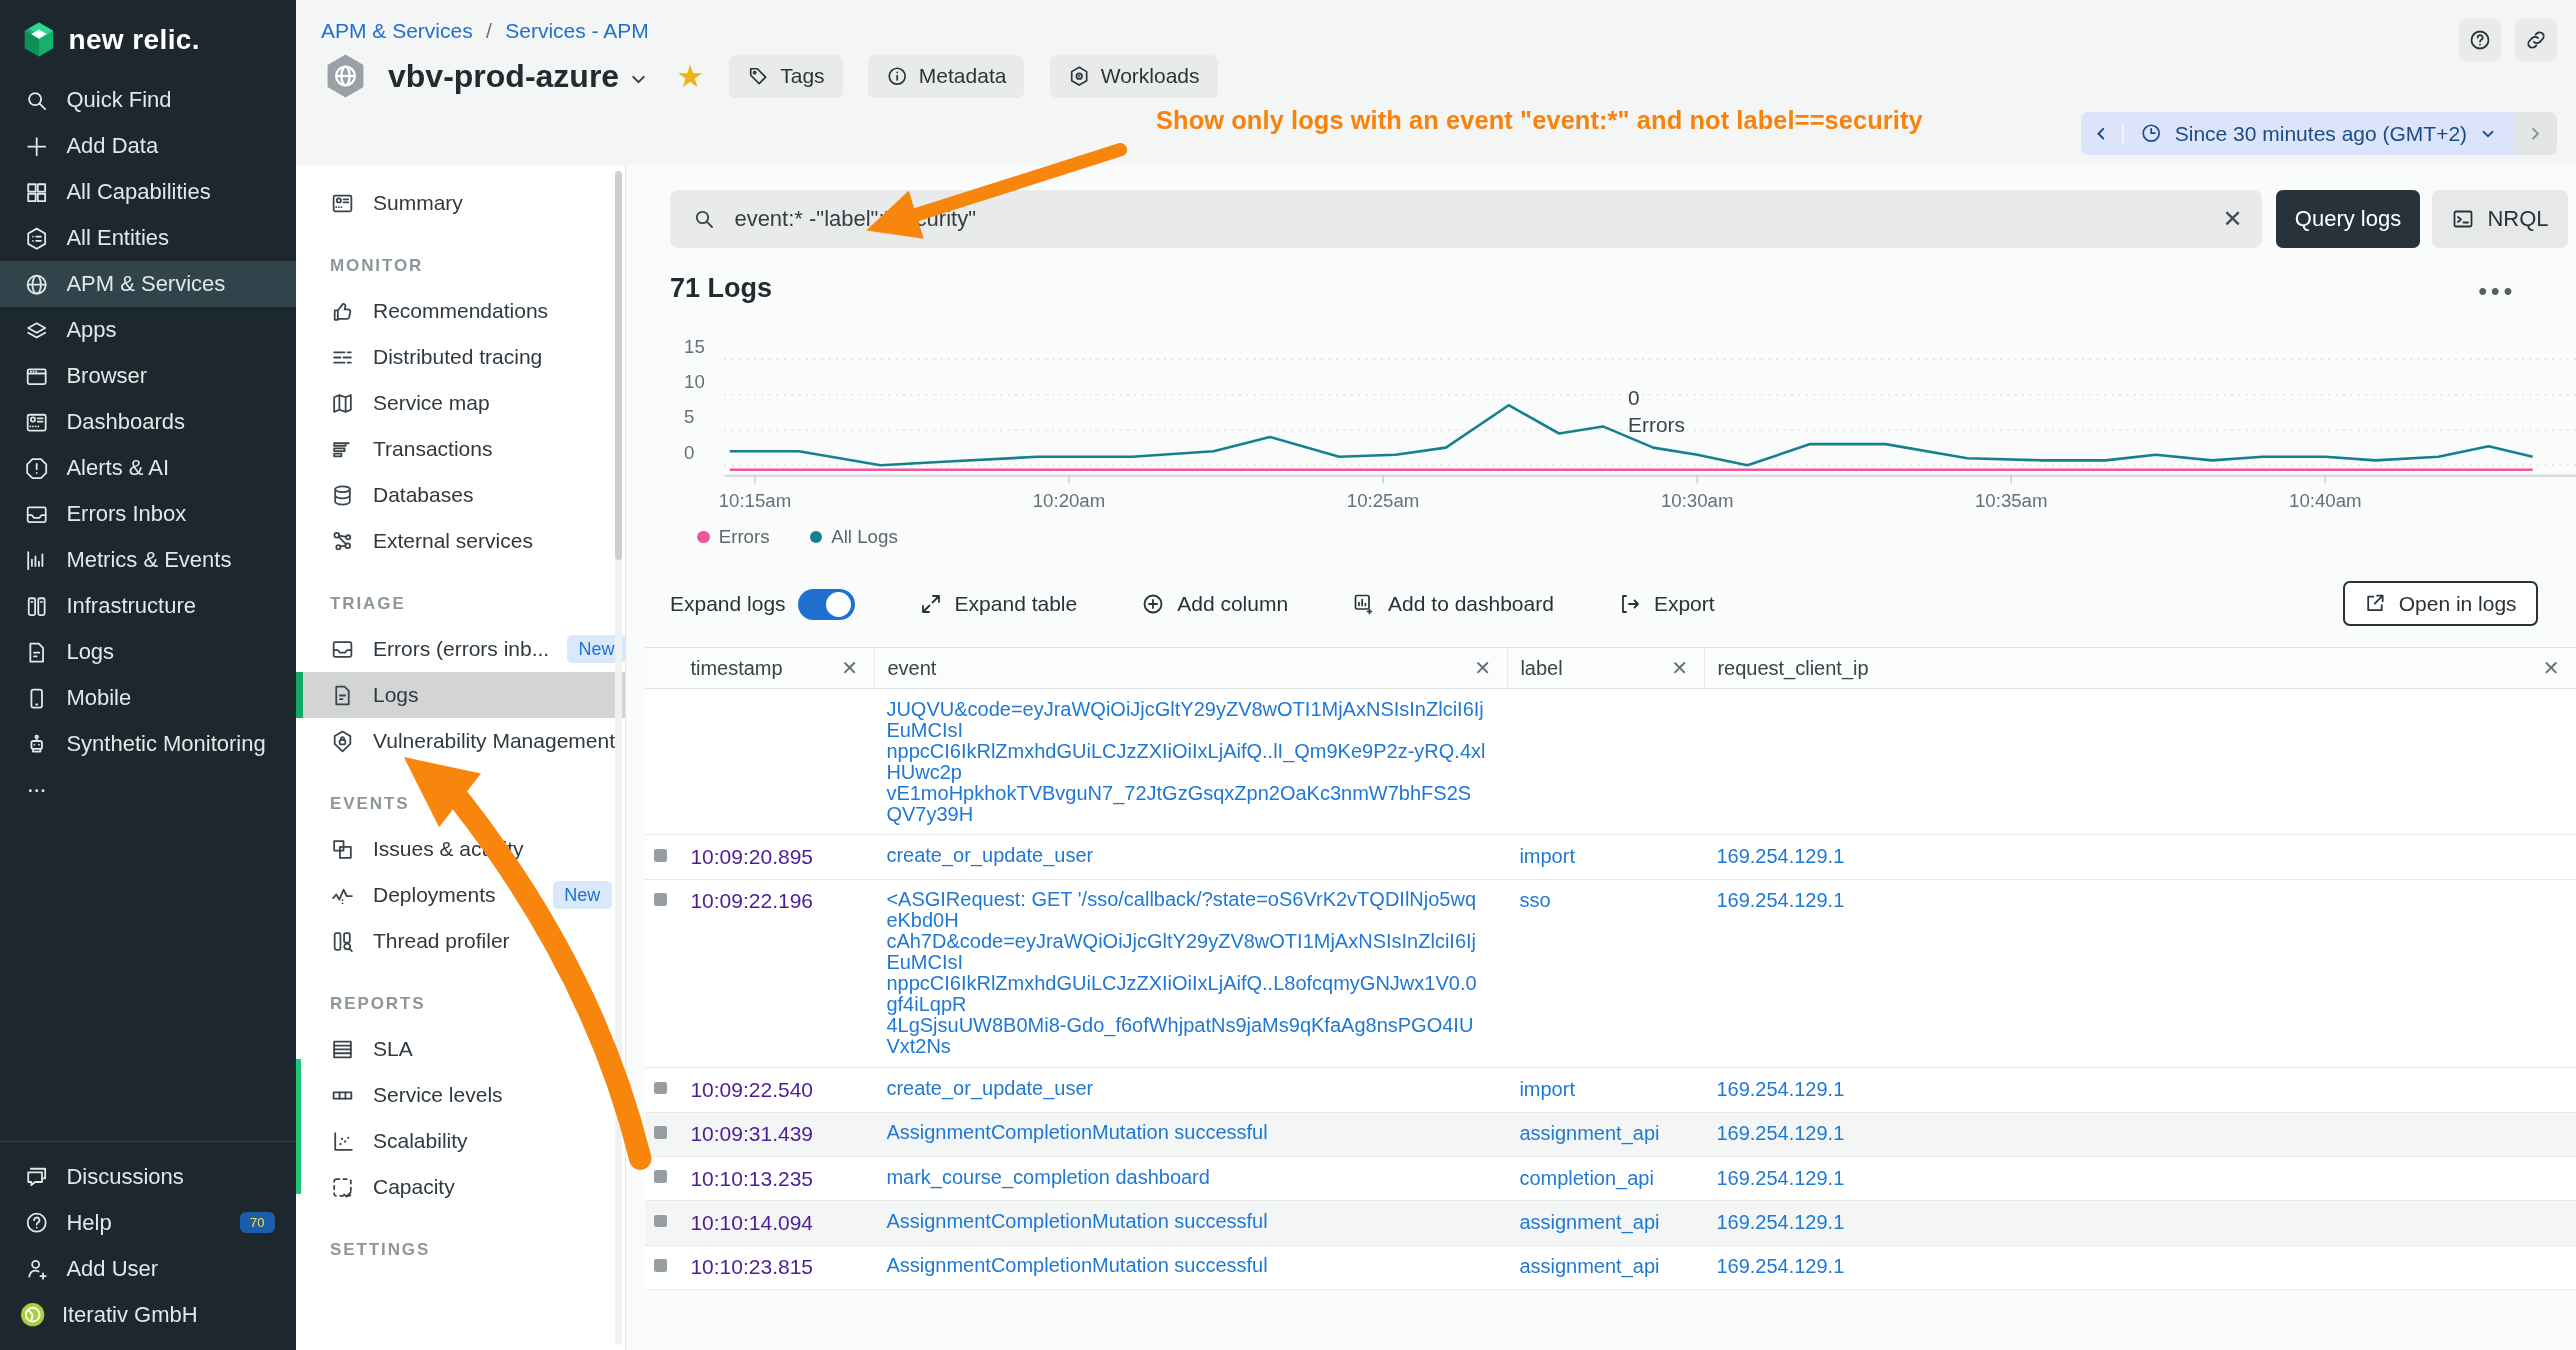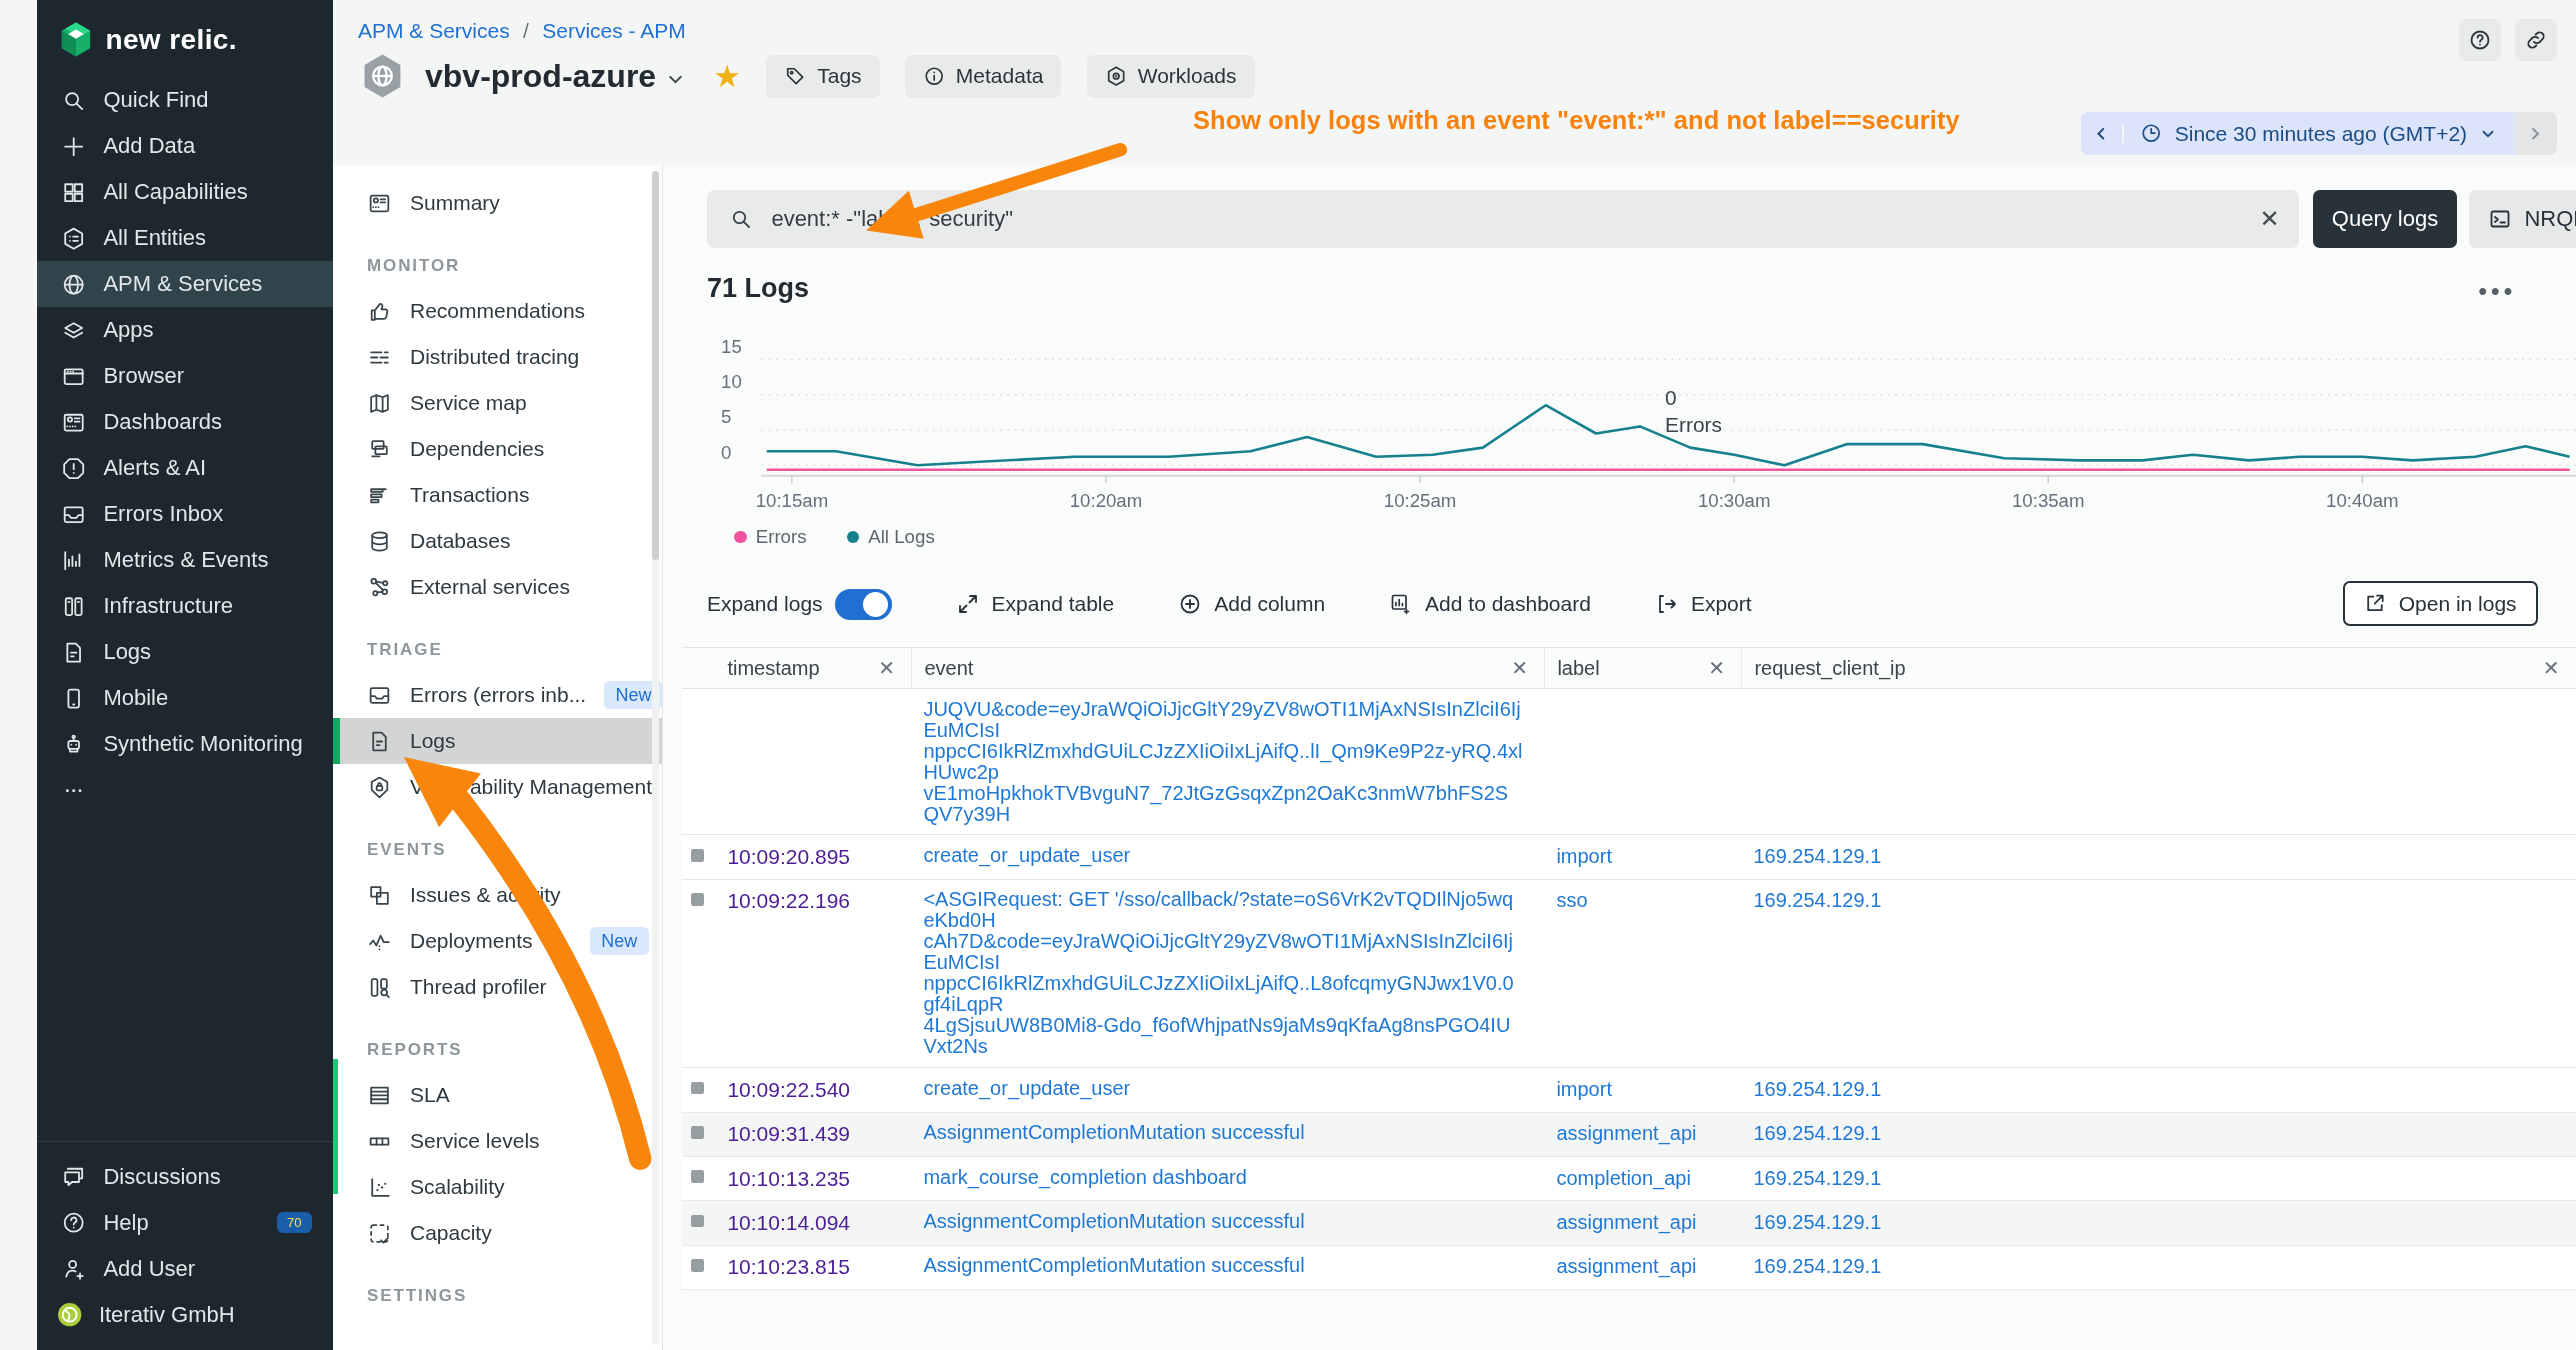--- a/index.html
+++ b/index.html
@@ -1,19 +1,19 @@
 <!DOCTYPE html>
 <html style="font-size:12px"><head>
 <meta charset="utf-8">
 <style>
   * { box-sizing: border-box; }
   html,body { margin:0; padding:0; }
   body { width:2576px; height:1351px; overflow:hidden; background:#f4f5f5;
          font-family:"Liberation Sans", sans-serif; color:#2a343a; }
-  .app { position:relative; display:flex; width:2576px; height:1351px;padding-left:37px; }
+  .app { position:relative; display:flex; width:2576px; height:1351px; }
 
   
   .sidebar { width:296px; flex-shrink:0; background:#1d282e; color:#e2e7e9;
              display:flex; flex-direction:column; overflow:hidden; }
   .logo-row { padding:21px 0 19.4px 22.4px; display:flex; align-items:center; gap:12px; }
   .logo-text { font-size:28px; font-weight:700; color:#fff; letter-spacing:0.4px; }
   .side-item { height:46px; display:flex; align-items:center; gap:17px; padding-left:24px;
                font-size:22px; cursor:pointer; white-space:nowrap; }
   .side-item.selected { background:#31434b; }
   .icn { display:inline-flex; flex-shrink:0; }
@@ -499,30 +499,20 @@
               <span class="icn">
                 <svg viewBox="0 0 24 24" fill="none" stroke="currentColor" stroke-width="1.7" stroke-linecap="round" stroke-linejoin="round">
                   <path d="M4 6l5-2 6 2 5-2v14l-5 2-6-2-5 2zM9 4v14M15 6v14"></path>
                 </svg>
               </span>
               <span class="lbl">Service map</span>
             </div>
             <div class="sub-item">
               <span class="icn">
                 <svg viewBox="0 0 24 24" fill="none" stroke="currentColor" stroke-width="1.7" stroke-linecap="round" stroke-linejoin="round">
-                  <rect x="5" y="4" width="11" height="7.5" rx="1"></rect>
-                  <rect x="8" y="9" width="11" height="7.5" rx="1"></rect>
-                  <path d="M5 18.5h7"></path>
-                </svg>
-              </span>
-              <span class="lbl">Dependencies</span>
-            </div>
-            <div class="sub-item">
-              <span class="icn">
-                <svg viewBox="0 0 24 24" fill="none" stroke="currentColor" stroke-width="1.7" stroke-linecap="round" stroke-linejoin="round">
                   <path d="M4 6h14M4 6v2.5h11V6M4 11h10v2.5H4zM4 16h7v2.5H4z"></path>
                 </svg>
               </span>
               <span class="lbl">Transactions</span>
             </div>
             <div class="sub-item">
               <span class="icn">
                 <svg viewBox="0 0 24 24" fill="none" stroke="currentColor" stroke-width="1.7" stroke-linecap="round" stroke-linejoin="round">
                   <ellipse cx="12" cy="6" rx="7" ry="2.7"></ellipse>
                   <path d="M5 6v12c0 1.5 3.1 2.8 7 2.8s7-1.3 7-2.8V6M5 12c0 1.5 3.1 2.8 7 2.8s7-1.3 7-2.8"></path>

